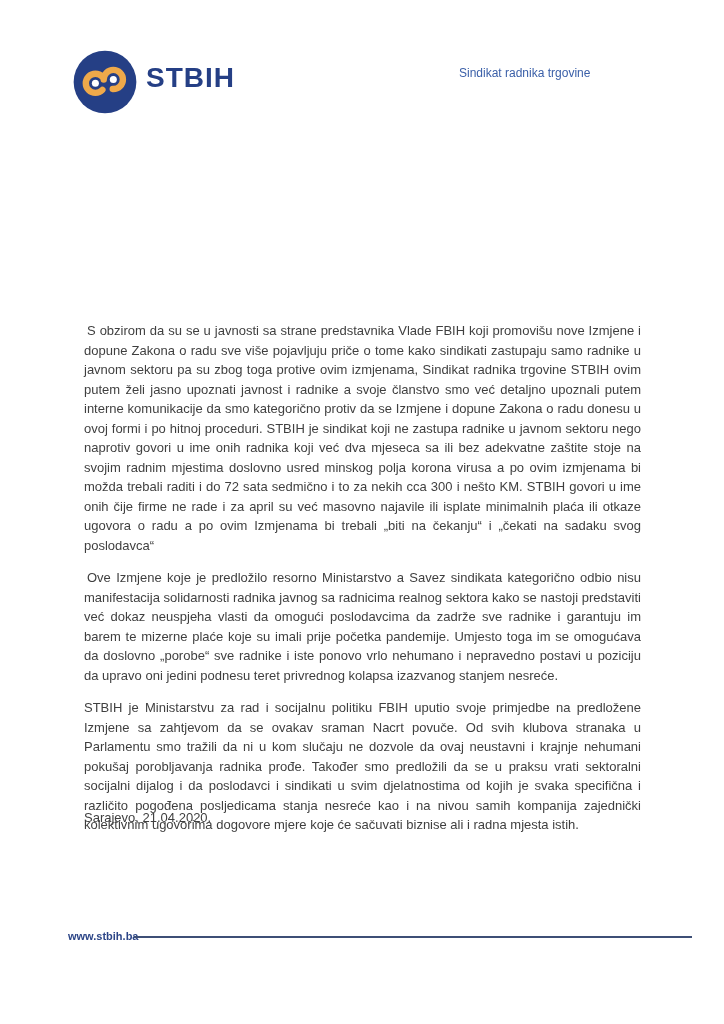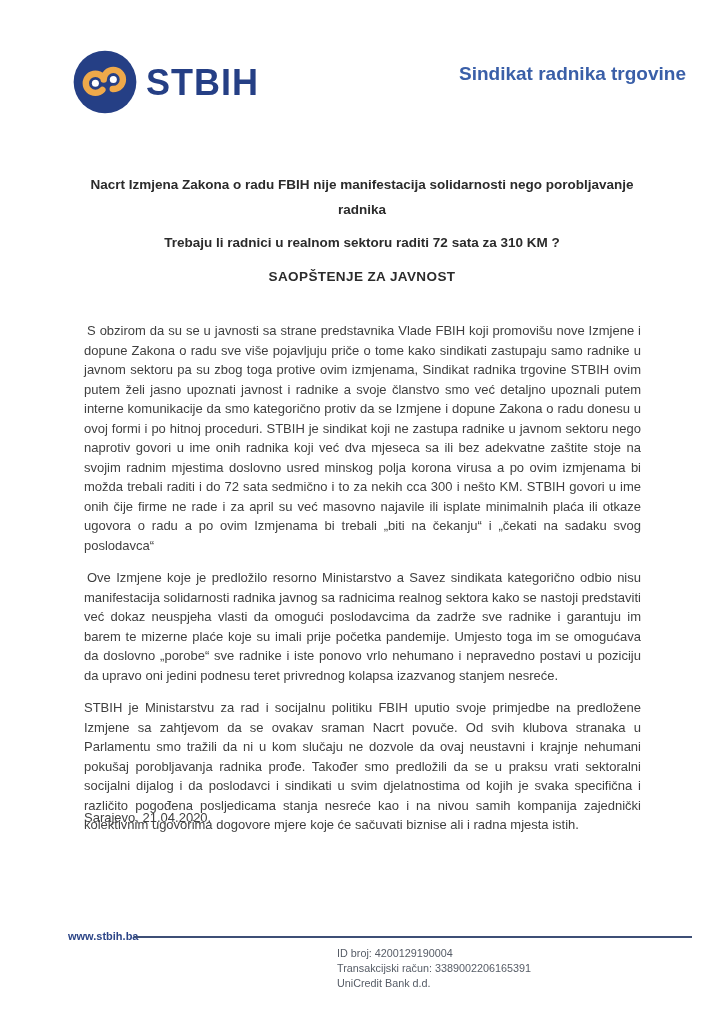--- a/index.html
+++ b/index.html
@@ -20,31 +20,31 @@
     left: 73px;
     top: 50px;
     width: 64px;
     height: 64px;
     display: block;
   }
   .logo-wordmark {
     position: absolute;
     left: 146px;
     top: 62px;
-    font-size: 36px;
+    font-size: 28px;
     font-weight: bold;
     letter-spacing: 1px;
     color: #253f85;
   }
   .org-name {
     position: absolute;
     left: 459px;
     top: 64px;
-    font-size: 19px;
-    font-weight: bold;
+    font-size: 12px;
+    font-weight: normal;
     line-height: 19px;
     color: #3a5fa8;
   }
 
   
   .titles {
     position: absolute;
     left: 82px;
     top: 172px;
     width: 560px;
@@ -120,37 +120,27 @@
       <circle cx="63" cy="46" r="15" fill="none" stroke="#efa94a" stroke-width="10" pathLength="100" stroke-dasharray="76 24" stroke-dashoffset="50" stroke-linecap="round"></circle>
       <circle cx="35" cy="52" r="5.5" fill="#ffffff"></circle>
       <circle cx="63" cy="46" r="5.5" fill="#ffffff"></circle>
     </svg>
   </span>
   <div class="logo-wordmark">STBIH</div>
   <div class="org-name">
     <div>Sindikat radnika trgovine</div>
   </div>
 
-  <div class="titles">
-    <div class="title-main">Nacrt Izmjena Zakona o radu FBIH nije manifestacija solidarnosti nego porobljavanje radnika</div>
-    <div class="title-question">Trebaju li radnici u realnom sektoru raditi 72 sata za 310 KM ?</div>
-    <div class="title-announcement">SAOPŠTENJE ZA JAVNOST</div>
-  </div>
 
   <div class="body-text">
     <p>S obzirom da su se u javnosti sa strane predstavnika Vlade FBIH koji promovišu nove Izmjene i dopune Zakona o radu sve više pojavljuju priče o tome kako sindikati zastupaju samo radnike u javnom sektoru pa su zbog toga protive ovim izmjenama, Sindikat radnika trgovine STBIH ovim putem želi jasno upoznati javnost i radnike a svoje članstvo smo već detaljno upoznali putem interne komunikacije da smo kategorično protiv da se Izmjene i dopune Zakona o radu donesu u ovoj formi i po hitnoj proceduri.  STBIH je sindikat koji ne zastupa radnike u javnom sektoru nego naprotiv govori u ime onih radnika koji već dva mjeseca sa ili bez adekvatne zaštite stoje na svojim radnim mjestima doslovno usred minskog polja korona virusa a po ovim izmjenama bi možda trebali raditi i do 72 sata sedmično i to za nekih cca 300 i nešto KM. STBIH govori u ime onih čije firme ne rade i za april su već masovno najavile ili isplate minimalnih plaća ili otkaze ugovora o radu a po ovim Izmjenama bi trebali „biti na čekanju“ i „čekati na sadaku svog poslodavca“</p>
     <p>Ove Izmjene koje je predložilo resorno Ministarstvo a Savez sindikata kategorično odbio nisu manifestacija solidarnosti radnika javnog sa radnicima realnog sektora kako se nastoji predstaviti već dokaz neuspjeha vlasti da omogući poslodavcima da zadrže sve radnike i garantuju im barem te mizerne plaće koje su imali prije početka pandemije. Umjesto toga im se omogućava da doslovno „porobe“ sve radnike i iste ponovo vrlo nehumano i nepravedno postavi u poziciju da upravo oni jedini podnesu teret privrednog kolapsa izazvanog stanjem nesreće.</p>
     <p class="no-indent">STBIH je Ministarstvu za rad i socijalnu politiku FBIH uputio svoje primjedbe na predložene Izmjene sa zahtjevom da se ovakav sraman Nacrt povuče. Od svih klubova stranaka u Parlamentu smo tražili da ni u kom slučaju ne dozvole da ovaj neustavni i krajnje nehumani pokušaj porobljavanja radnika prođe. Također smo predložili da se u praksu vrati sektoralni socijalni dijalog i da poslodavci i sindikati u svim djelatnostima od kojih je svaka specifična i različito pogođena posljedicama stanja nesreće kao i na nivou samih kompanija zajednički kolektivnim ugovorima dogovore mjere koje će sačuvati biznise ali i radna mjesta istih.</p>
   </div>
 
   <div class="dateline">Sarajevo, 21.04.2020.</div>
 
   <div class="footer">
     <span class="footer-site">www.stbih.ba</span>
     <span class="footer-rule"></span>
-    <div class="footer-col bank">
-      <div>ID broj: 4200129190004</div>
-      <div>Transakcijski račun: 3389002206165391</div>
-      <div>UniCredit Bank d.d.</div>
-    </div>
   </div>
 
 </div>
 
 </body></html>

